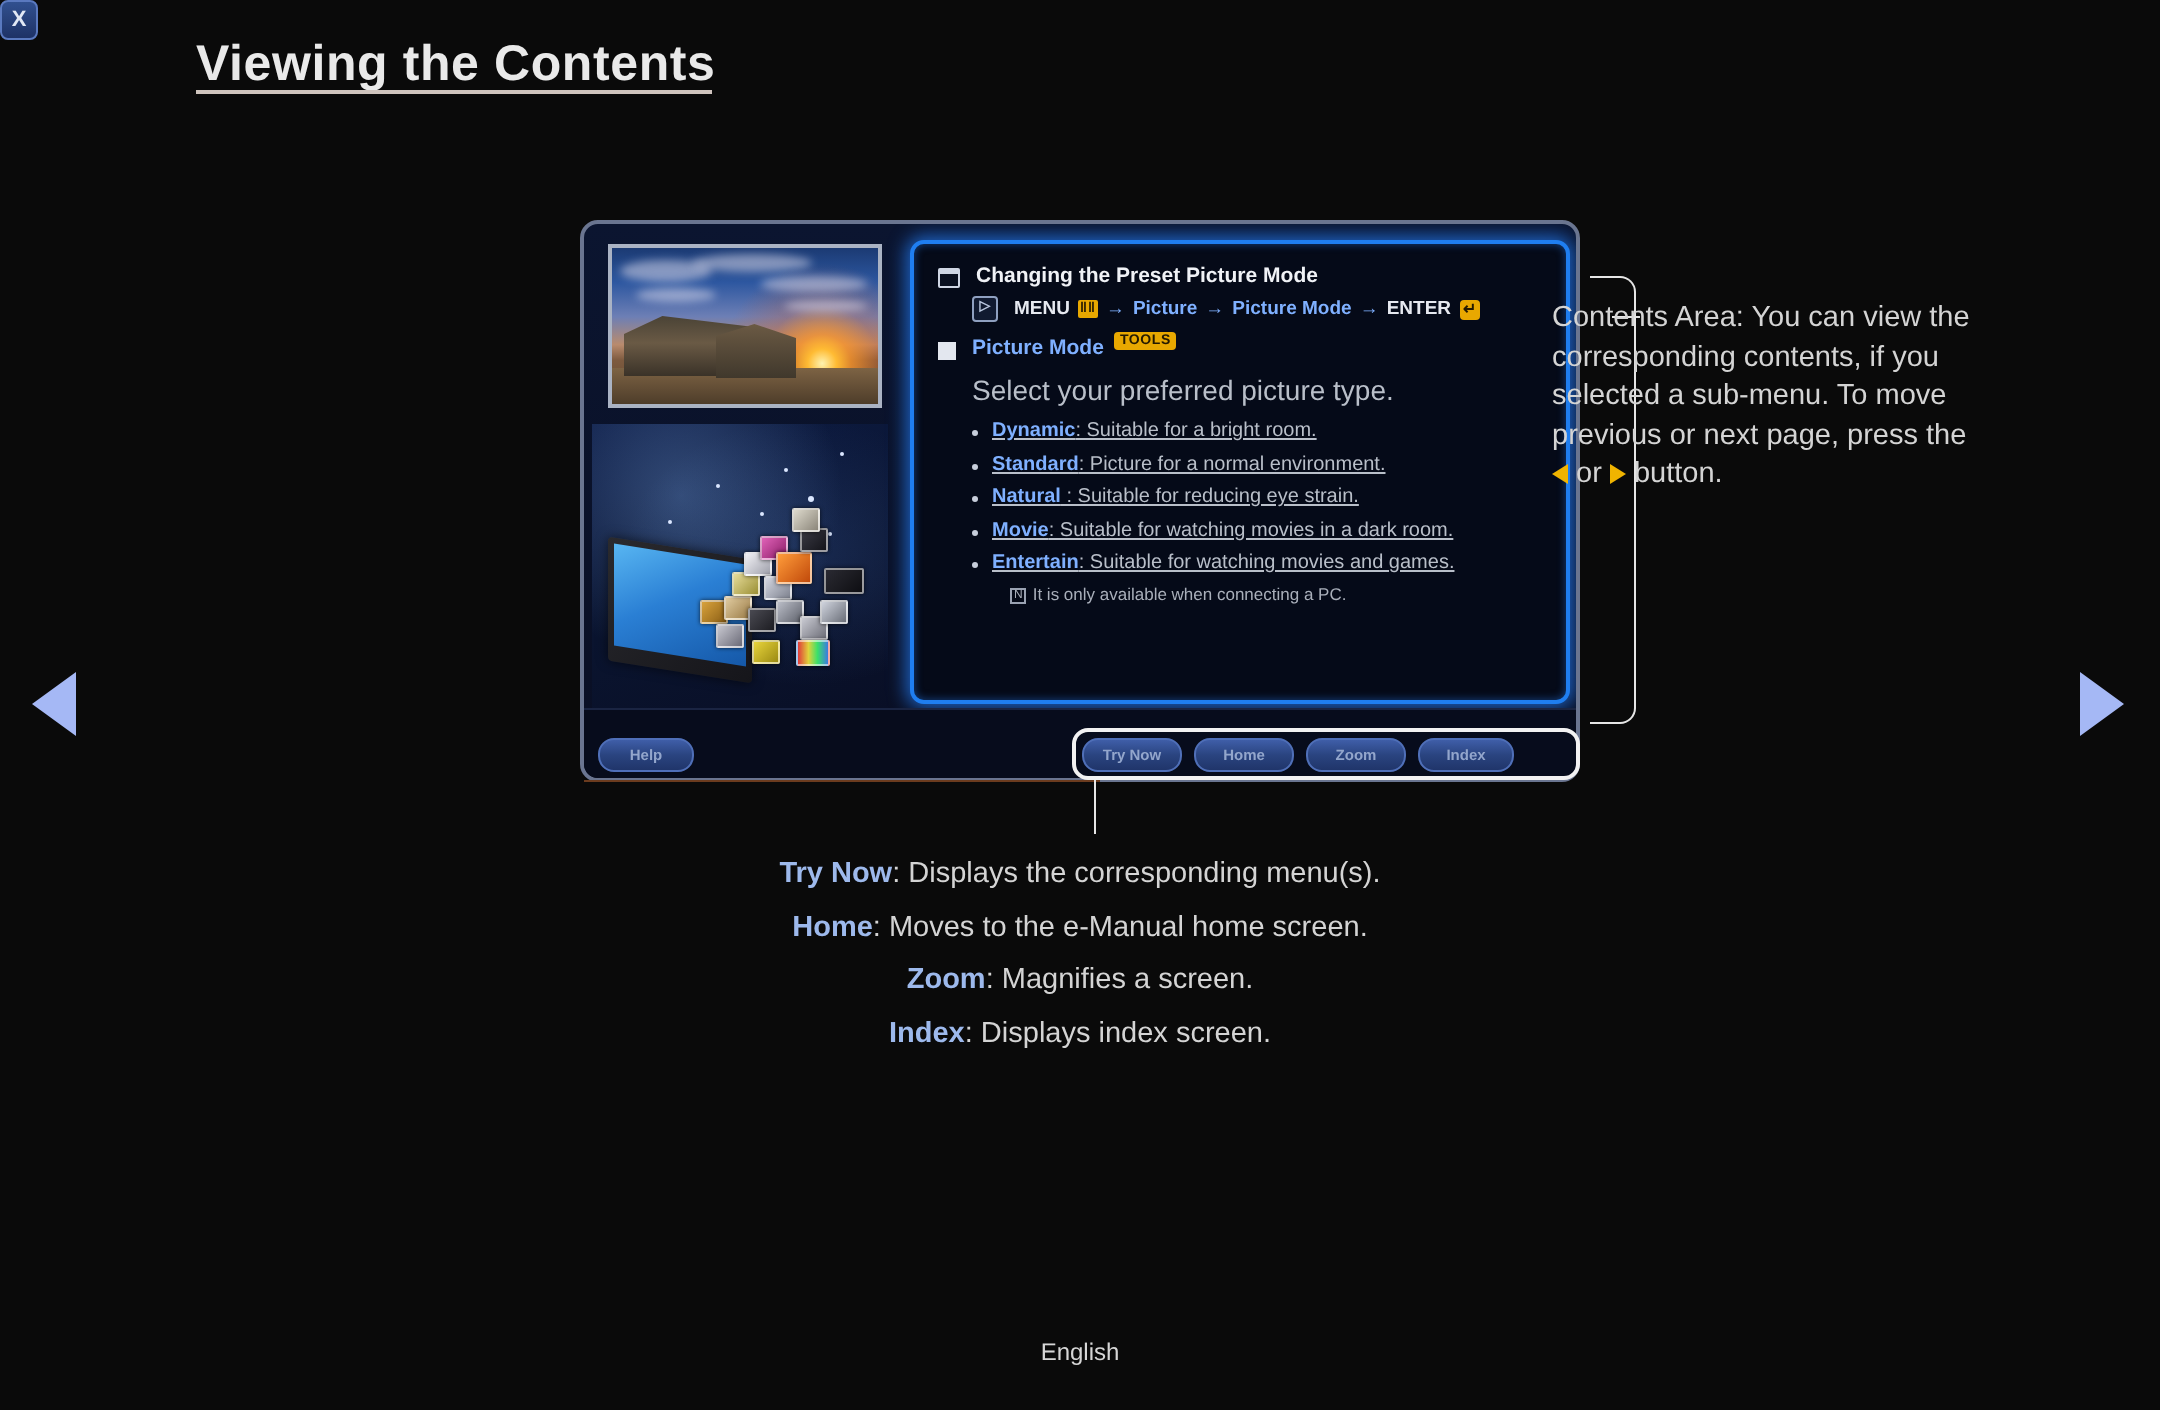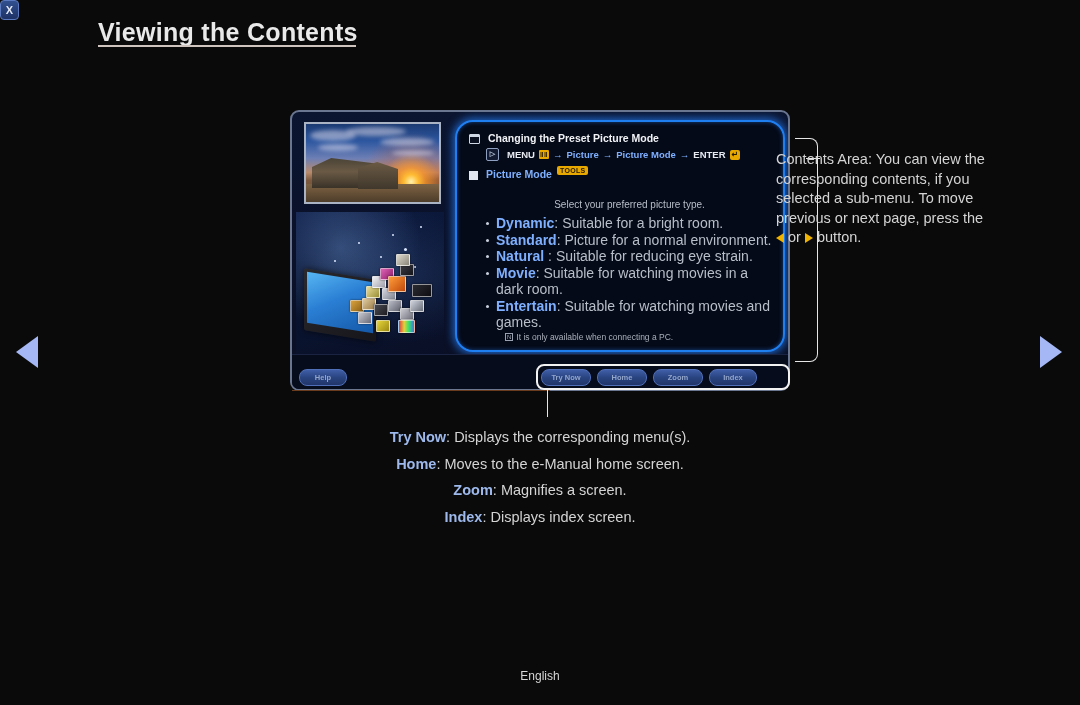--- a/index.html
+++ b/index.html
@@ -82,21 +82,21 @@
     position:absolute;left:3px;top:3px;right:3px;bottom:8px;
     background:linear-gradient(150deg,#58b6f2 0%, #2a7fd4 45%, #1558a8 100%);
   }
   .app-icon{position:absolute;width:12px;height:10px;border-radius:1px;border:1px solid rgba(255,255,255,.55);box-shadow:0 0 2px rgba(0,0,0,.7);}
 
   
   #contents-area{
     position:absolute;left:163px;top:8px;width:330px;height:232px;
     background:#050a18;
     border:2px solid #1f7ef0;
-    border-radius:18px;
+    border-radius:7px;
     box-sizing:border-box;
     box-shadow:0 0 9px 2px rgba(36,126,245,.75), inset 0 0 4px rgba(36,126,245,.5);
     padding:8px 10px;
   }
   .sec-row{display:flex;align-items:flex-start;margin:0 0 2px 0;}
   .marker-hollow{
     width:9px;height:8px;margin:4px 8px 0 2px;flex:none;
     border:1px solid #cfd6e4;border-radius:1px;background:#0a1020;
     box-shadow:inset 0 2px 0 #cfd6e4;
   }
@@ -124,23 +124,23 @@
   .badge-enter{
     display:inline-block;background:#e8a800;color:#241a00;
     font-size:8px;font-weight:bold;padding:0 2px;border-radius:2px;
     line-height:10px;vertical-align:1px;
   }
   .icon-remote{
     display:inline-block;width:11px;height:11px;border:1px solid #8fa0c0;
     border-radius:2px;color:#b9c6de;font-size:7px;line-height:10px;text-align:center;
     background:#111a30;margin-right:4px;
   }
-  #lead-text{font-size:10px;color:#b9bfc9;margin:16px 0 5px 19px;text-align:center;}
+  #lead-text{font-size:14px;color:#b9bfc9;margin:4px 0 5px 19px;}
   #mode-list{list-style:none;margin:0;padding:0 0 0 19px;}
-  #mode-list li{font-size:14px;color:#b9bfc9;line-height:16.5px;position:relative;padding-left:10px;}
+  #mode-list li{font-size:10px;color:#b9bfc9;line-height:16.5px;position:relative;padding-left:10px;text-decoration:underline;}
   #mode-list li::before{
     content:"";position:absolute;left:0;top:7px;width:3px;height:3px;
     border-radius:50%;background:#c8cedb;
   }
   #mode-list li b{color:#7fb0ff;font-weight:bold;}
   #pc-note{font-size:8.5px;color:#a9afba;margin:1px 0 0 38px;}
   #pc-note .n{display:inline-block;border:1px solid #9aa2b2;font-size:6px;padding:0 1px;margin-right:3px;vertical-align:1px;}
 
   
   #window-bottom-bar{

